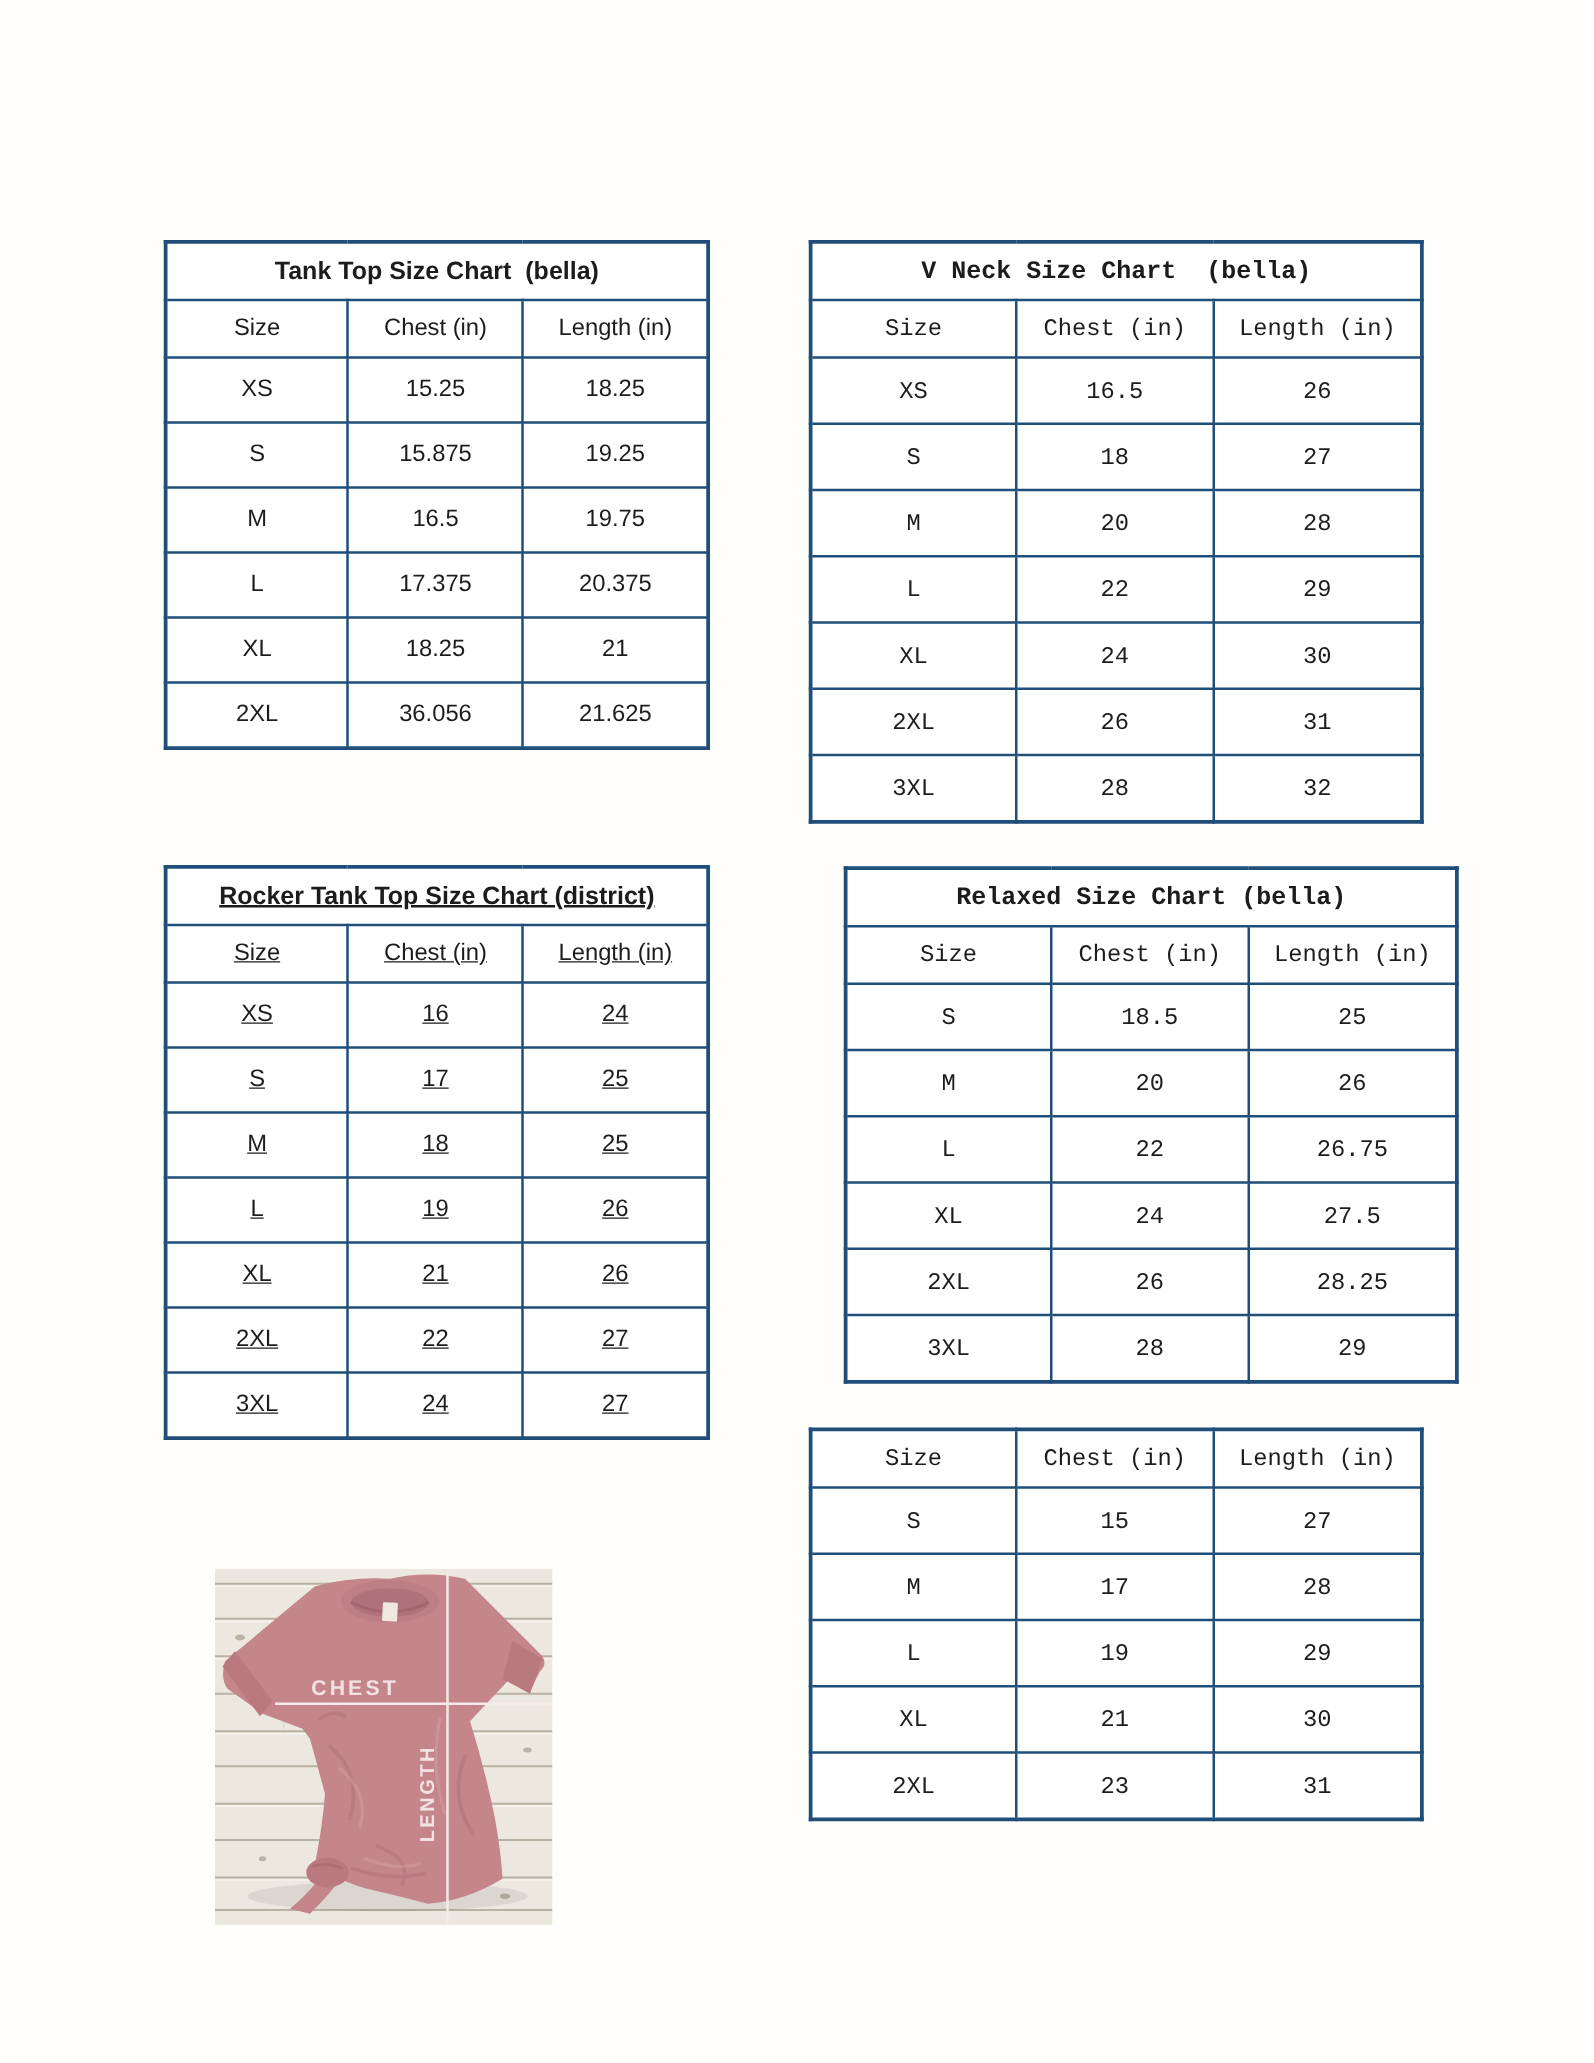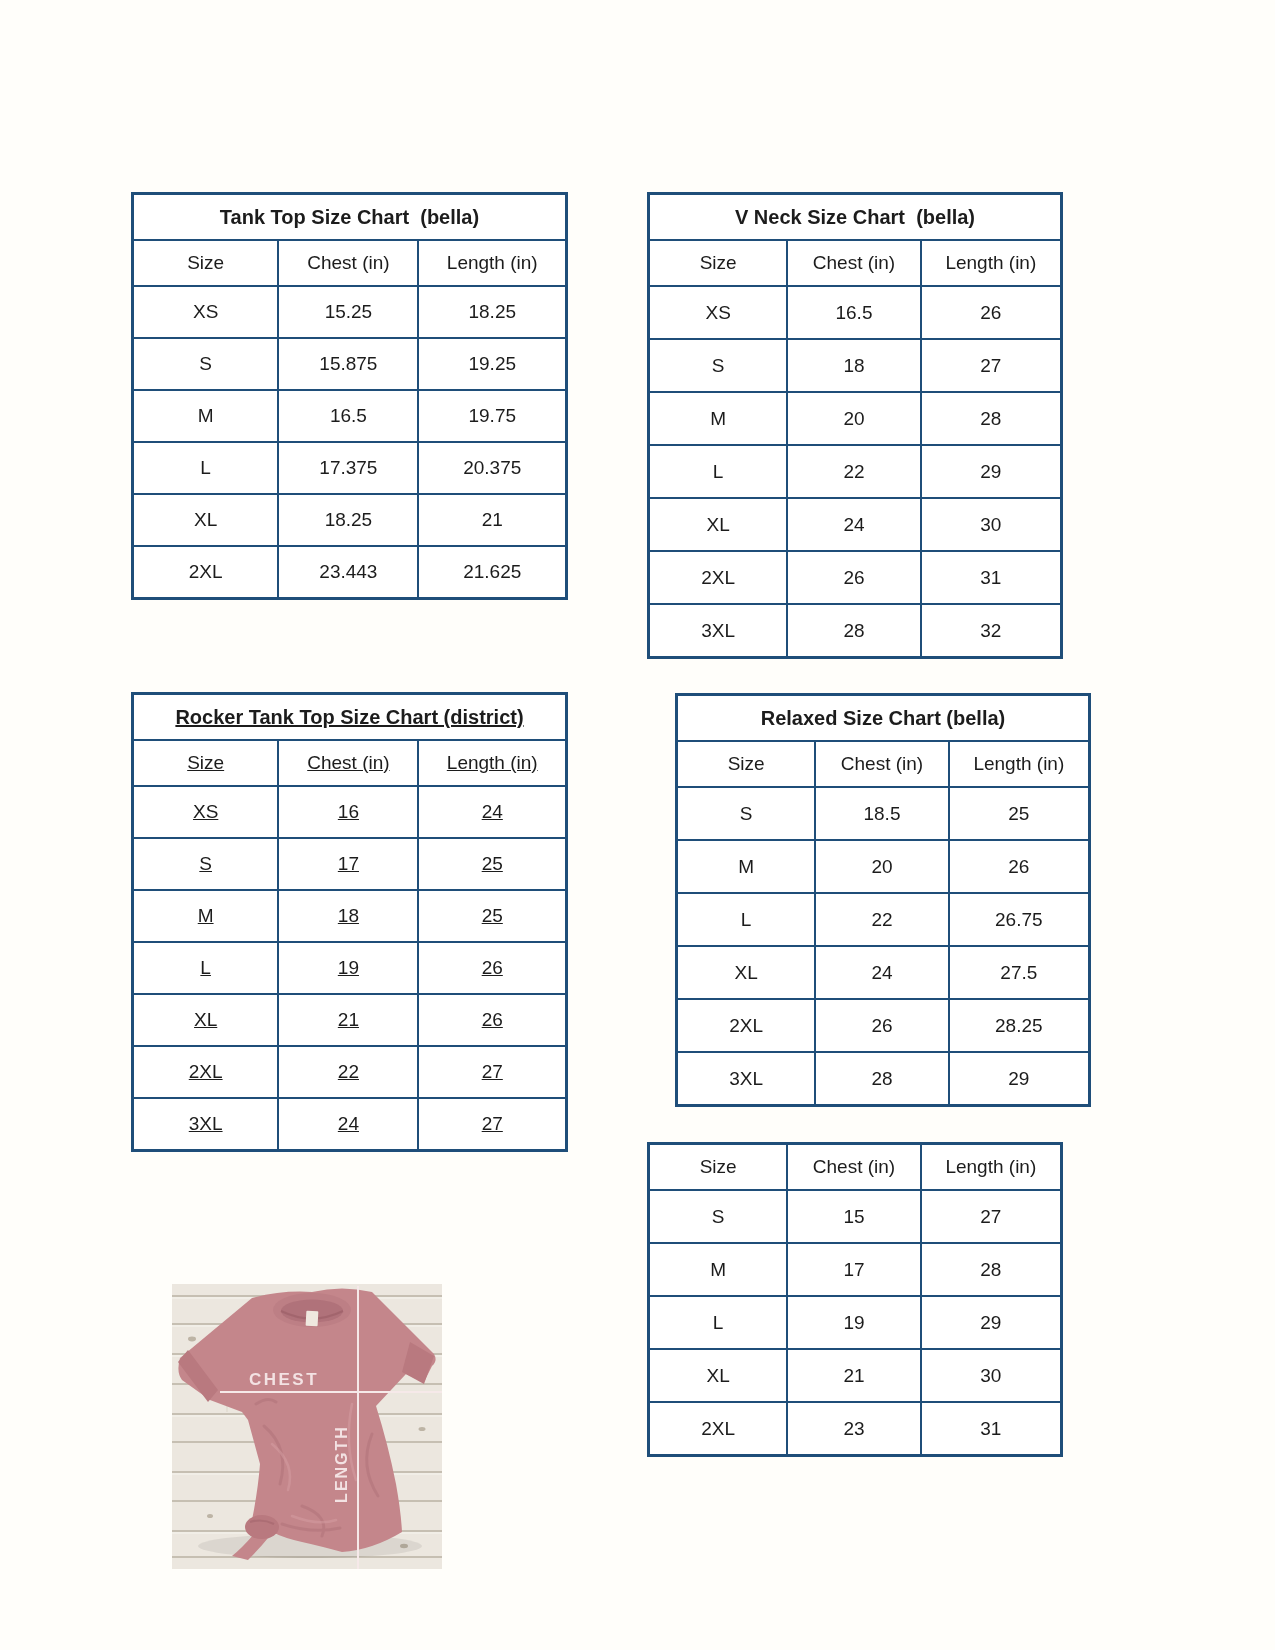--- a/index.html
+++ b/index.html
@@ -26,33 +26,33 @@
     color:#1c1c1c;
     padding:0;
   }
   table.size-table tr.title-row th{
     font-size:20px;
     font-weight:700;
     height:44px;
   }
   table.size-table tr.header-row th{height:44px;}
   table.left-col{width:437px;}
-  table.right-col{width:416px;}
+  table.right-col{width:492px;font-family:Liberation Mono, monospace;}
   table.left-col tbody td{height:50px;}
   table.right-col tbody td{height:51px;}
   col.c-size{width:33.6%;}
   col.c-chest{width:32.3%;}
   col.c-length{width:34.1%;}
   #t-tank{left:131px;top:192px;}
   #t-vneck{left:647px;top:192px;}
   #t-rocker{left:131px;top:692px;text-decoration:underline;}
   #t-relaxed{left:675px;top:693px;}
   #t-delta{left:647px;top:1142px;}
   .photo{
-    position:absolute;left:172px;top:1284px;width:270px;height:285px;
+    position:absolute;left:172px;top:1255px;width:270px;height:285px;
     line-height:0;
   }
 </style>
 </head>
 <body>
 
 <table class="size-table left-col" id="t-tank">
   <colgroup>
       <col class="c-size">
       <col class="c-chest">
@@ -89,21 +89,21 @@
         <td>17.375</td>
         <td>20.375</td>
       </tr>
       <tr>
         <td>XL</td>
         <td>18.25</td>
         <td>21</td>
       </tr>
       <tr>
         <td>2XL</td>
-        <td>23.443</td>
+        <td>36.056</td>
         <td>21.625</td>
       </tr>
     </tbody>
 </table>
 
 <table class="size-table right-col" id="t-vneck">
   <colgroup>
       <col class="c-size">
       <col class="c-chest">
       <col class="c-length">

